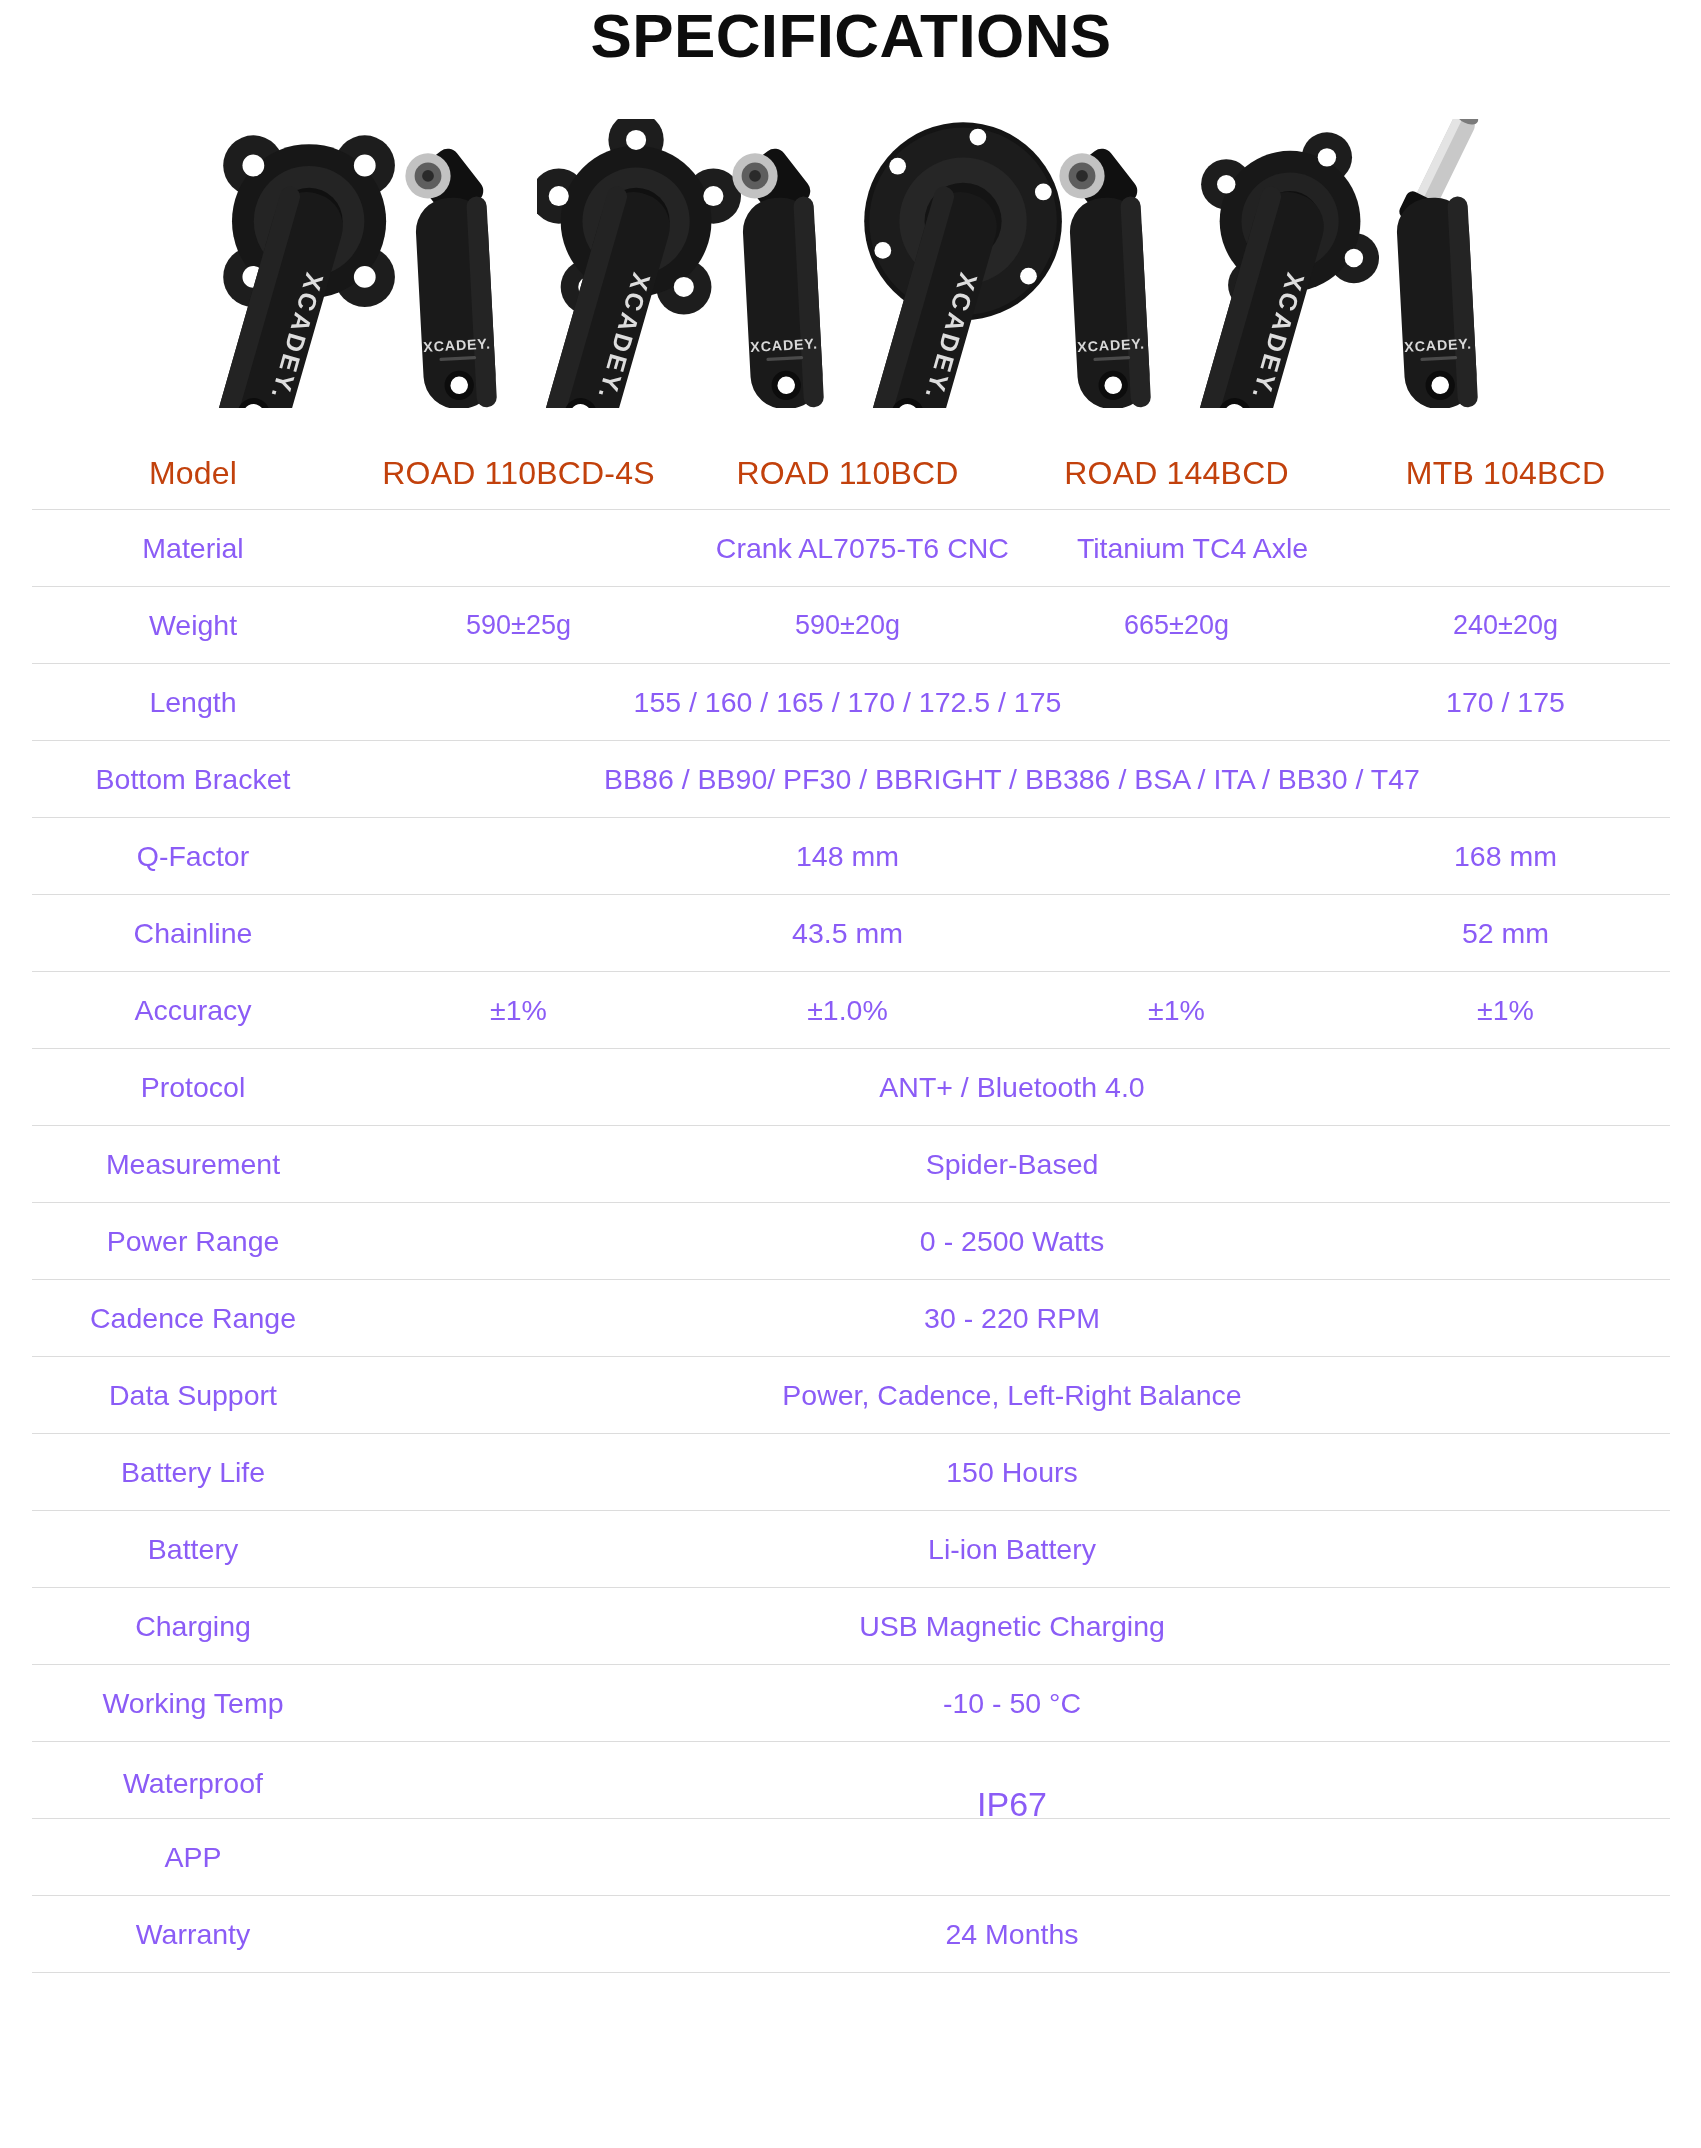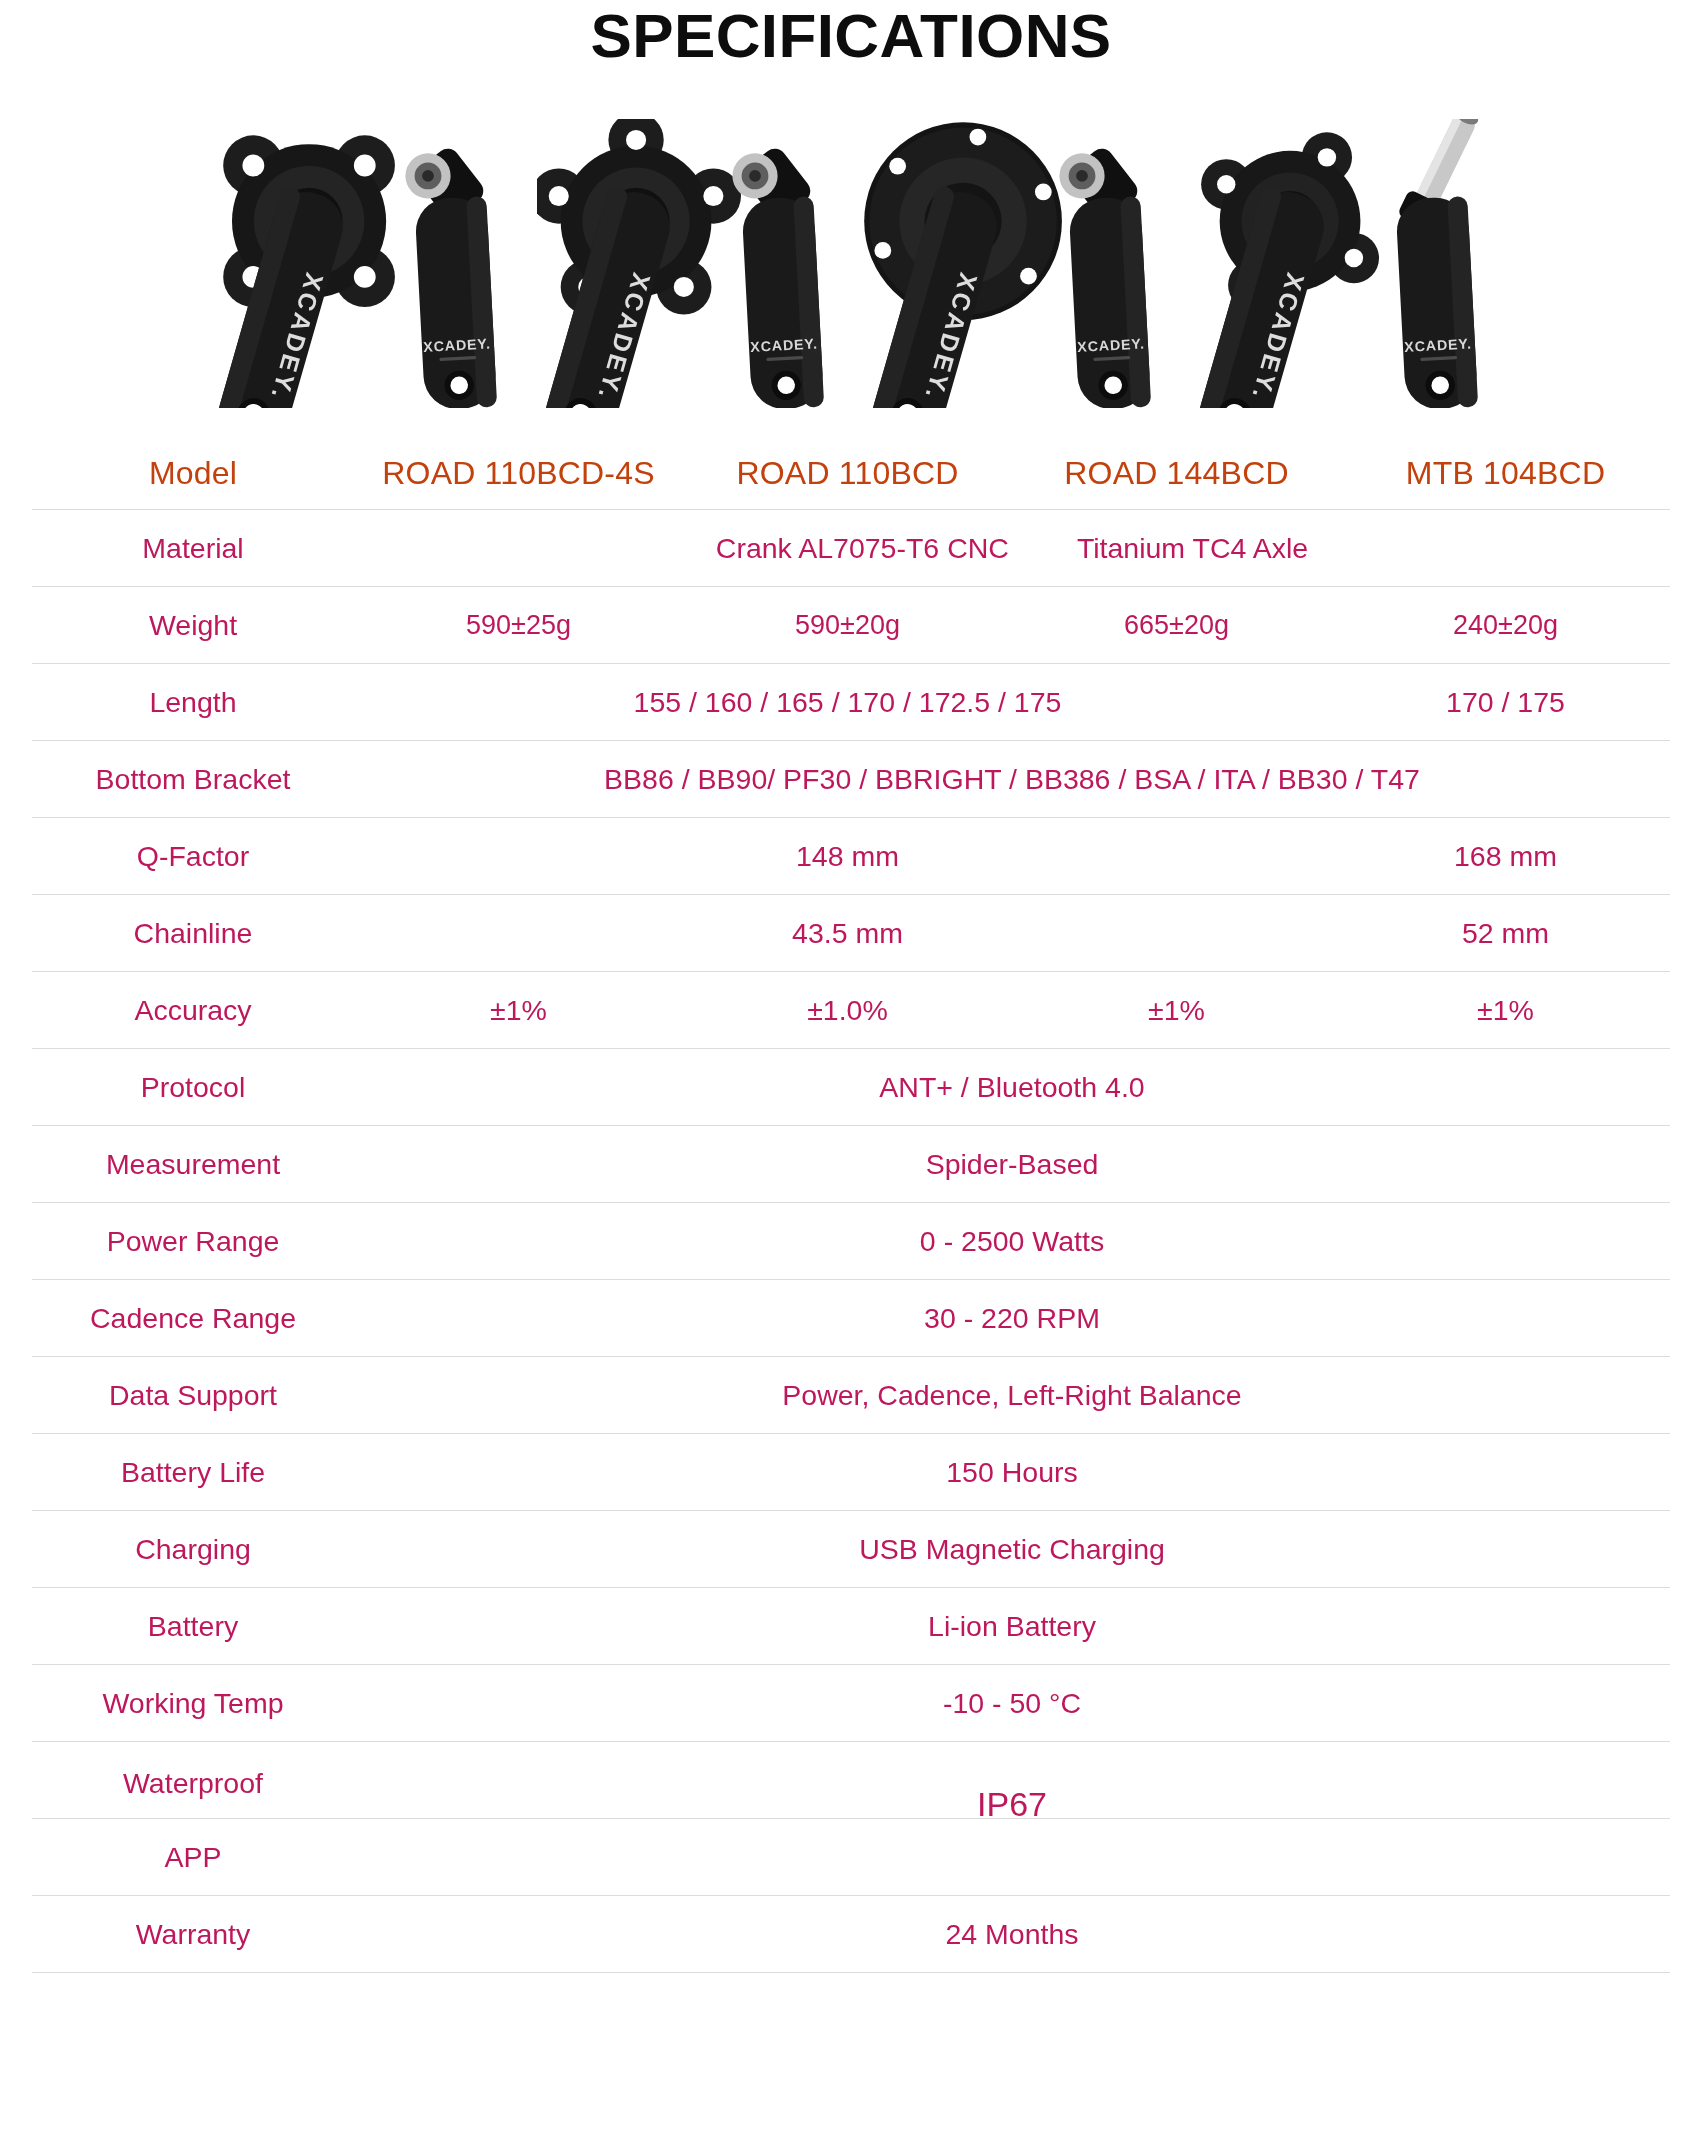--- a/index.html
+++ b/index.html
@@ -17,21 +17,21 @@
     margin-top:45px;height:294px;
   }
   .product{
     width:327px;height:294px;display:flex;align-items:center;justify-content:center;
     margin:0;
   }
   .spec-table{margin:27px 32px 0 32px;}
   .row{
     display:grid;grid-template-columns:322px 1fr 1fr 1fr 1fr;
     align-items:center;height:76px;border-bottom:1.7px solid #dcdcdc;
-    font-size:28.5px;text-align:center;color:#be185d;
+    font-size:28.5px;text-align:center;color:#8b5cf6;
   }
   .row.header{
     height:72px;font-weight:normal;font-size:32px;color:#c2410c;letter-spacing:0.2px;
   }
   .spec-label{grid-column:1/2;}
   .cell{}
   .cell-full{grid-column:2/6;}
   .cell-span3{grid-column:2/5;}
   .cell-last{grid-column:5/6;}
   .cell-pair{grid-column:2/6;display:flex;justify-content:center;gap:68px;}
@@ -276,26 +276,26 @@
       </div>
       <div class="row">
         <div class="spec-label">Data Support</div>
         <div class="cell cell-full">Power, Cadence, Left-Right Balance</div>
       </div>
       <div class="row">
         <div class="spec-label">Battery Life</div>
         <div class="cell cell-full">150 Hours</div>
       </div>
       <div class="row">
+        <div class="spec-label">Battery</div>
+        <div class="cell cell-full">Li-ion Battery</div>
+      </div>
+      <div class="row">
         <div class="spec-label">Charging</div>
         <div class="cell cell-full">USB Magnetic Charging</div>
-      </div>
-      <div class="row">
-        <div class="spec-label">Battery</div>
-        <div class="cell cell-full">Li-ion Battery</div>
       </div>
       <div class="row">
         <div class="spec-label">Working Temp</div>
         <div class="cell cell-full">-10 - 50 °C</div>
       </div>
       <div class="row">
         <div class="spec-label">Waterproof</div>
         <div class="cell cell-full sz-md">IP67</div>
       </div>
       <div class="row">

